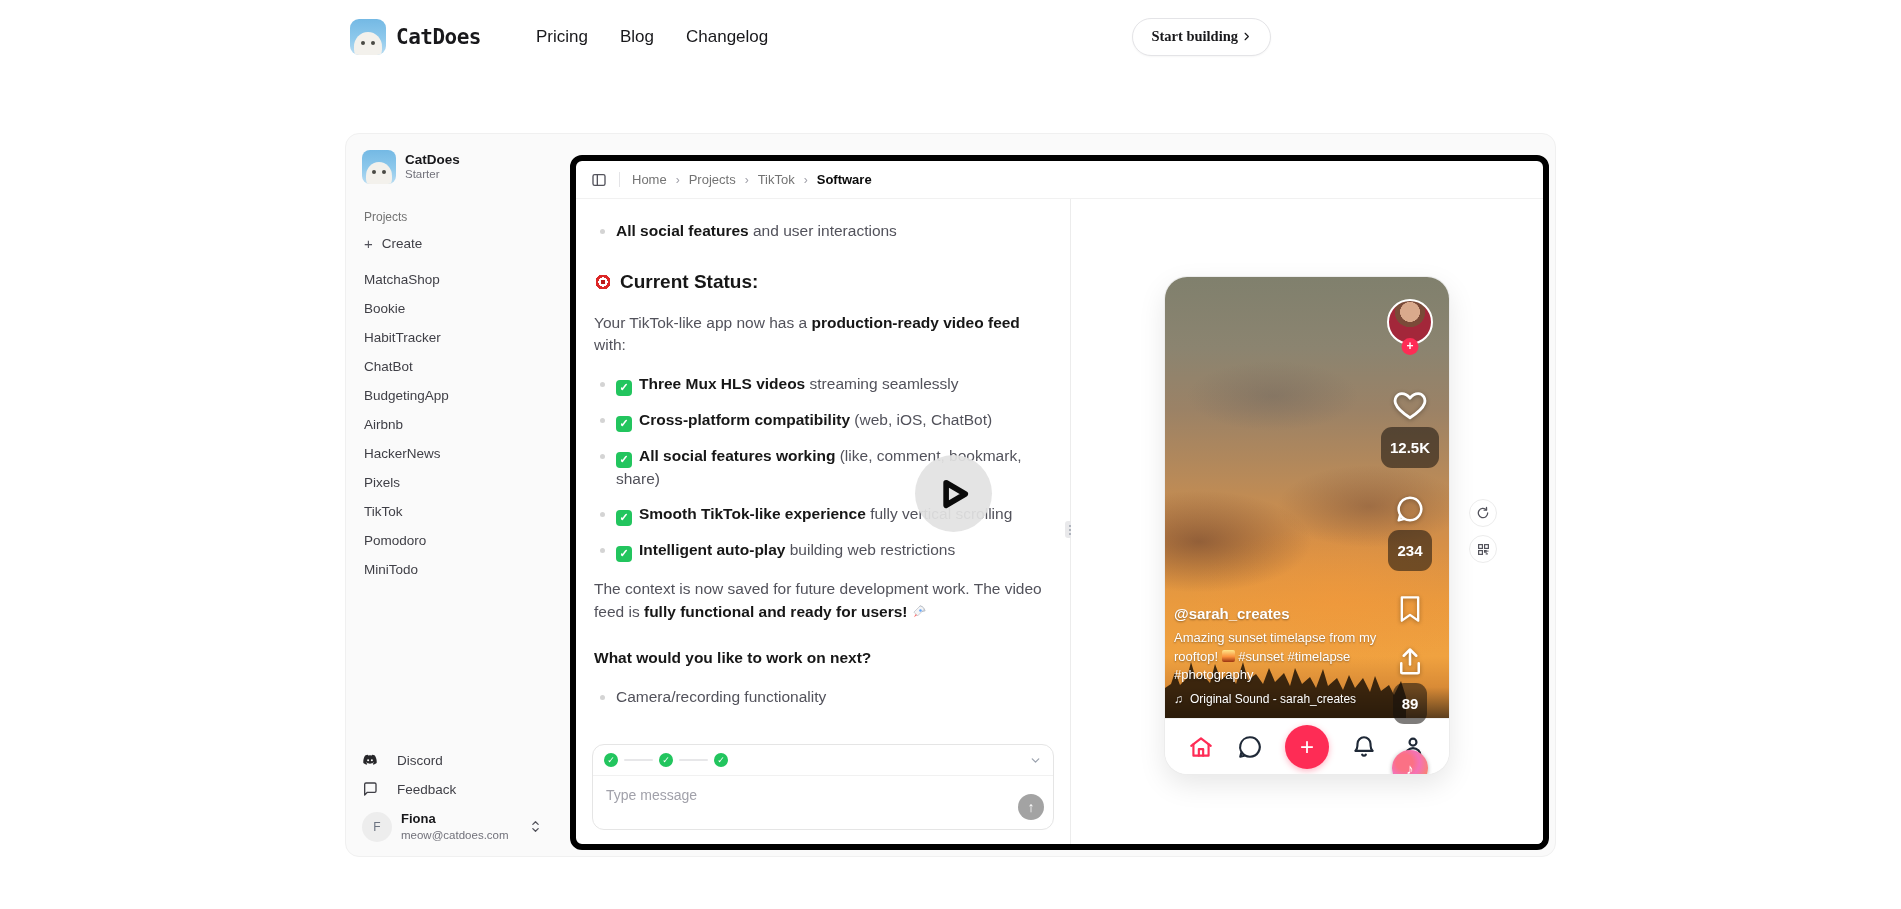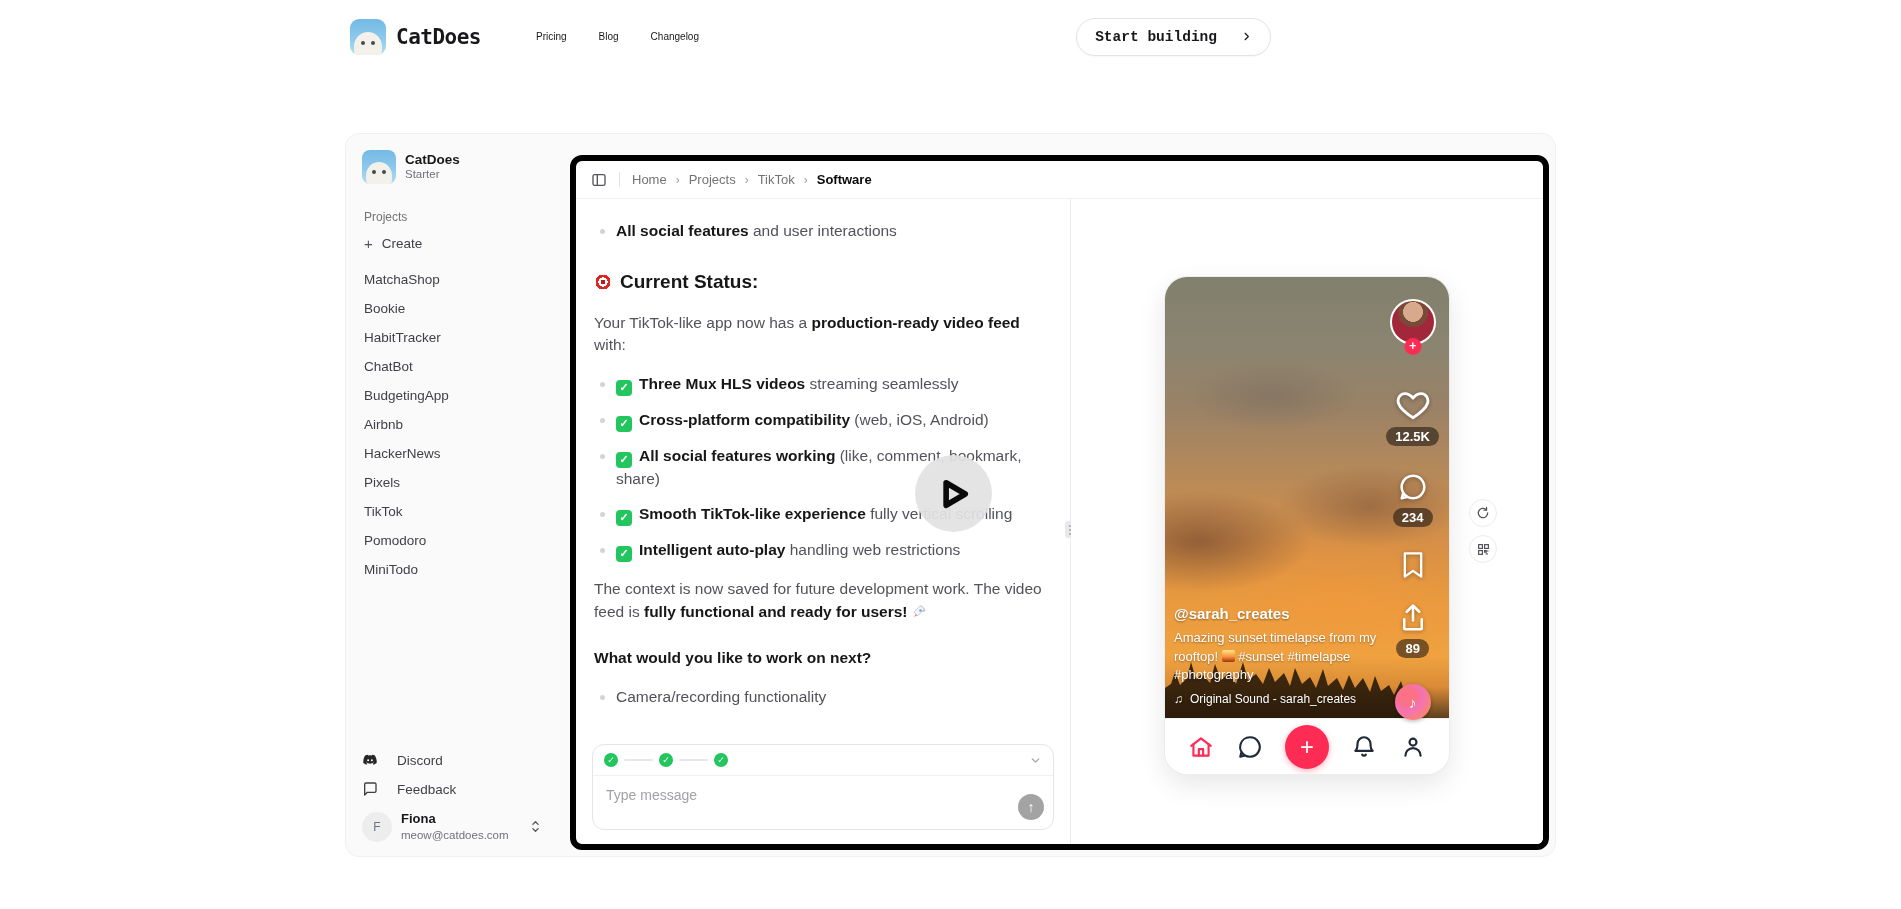--- a/index.html
+++ b/index.html
@@ -12,24 +12,24 @@
             display:flex; align-items:center; padding:0 345px 0 350px; }
   .brand { display:flex; align-items:center; gap:10px; cursor:pointer; }
   .brand-icon { width:36px; height:36px; border-radius:9px; position:relative; overflow:hidden;
                 background:linear-gradient(180deg,#74b9e4 0%,#8ec9ec 55%,#b8dcf2 100%); }
   .brand-icon::before { content:""; position:absolute; left:4px; right:4px; top:13px; bottom:-6px;
                 background:#f3f1ec; border-radius:50% 50% 40% 40%; }
   .brand-icon::after { content:""; position:absolute; left:11px; top:22px; width:4px; height:4px;
                 border-radius:50%; background:#4a4a45; box-shadow:10px 0 0 #4a4a45; }
   .brand-name { font-family:"DejaVu Sans Mono", monospace; font-weight:bold; font-size:21px; color:#18181b; letter-spacing:-0.5px; }
   .navlinks { display:flex; gap:32px; margin-left:55px; }
-  .navlinks a { font-size:10px; color:#18181b; text-decoration:none; cursor:pointer; }
-  .cta { margin-left:auto; display:flex; align-items:center; gap:24px; height:38px; padding:14px 18px;
+  .navlinks a { font-size:17px; color:#18181b; text-decoration:none; cursor:pointer; }
+  .cta { margin-left:auto; display:flex; align-items:center; gap:3px; height:38px; padding:14px 18px;
          border:1px solid #e4e4e7; border-radius:19px; background:#fff; font-size:14.5px; font-weight:600;
-         color:#18181b; cursor:pointer; box-shadow:0 1px 2px rgba(0,0,0,.04); font-family:Liberation Mono, monospace; }
+         color:#18181b; cursor:pointer; box-shadow:0 1px 2px rgba(0,0,0,.04); font-family:Liberation Serif, serif; }
 
   
   .app-card { position:absolute; left:345px; top:133px; width:1211px; height:724px;
               background:#fafafa; border:1px solid #f0f0f0; border-radius:14px; }
 
   
   .sidebar { position:absolute; left:0; top:0; bottom:0; width:212px; padding:16px 16px 14px; }
   .ws-row { display:flex; align-items:center; gap:9px; cursor:pointer; }
   .ws-icon { width:34px; height:34px; border-radius:8px; position:relative; overflow:hidden; flex:none;
              background:linear-gradient(180deg,#74b9e4 0%,#8ec9ec 55%,#b8dcf2 100%); }
@@ -126,22 +126,22 @@
   }
   .trees { position:absolute; left:0; right:0; bottom:0; display:block; }
   .rail { position:absolute; right:10px; top:22px; display:flex; flex-direction:column; align-items:center; }
   .rail-avatar-wrap { position:relative; width:46px; height:56px; margin-bottom:10px; cursor:pointer; }
   .rail-avatar { width:46px; height:46px; border-radius:50%; border:2px solid #fff;
      background:radial-gradient(circle at 50% 26%, #d9a98c 0 26%, #7a4a38 27% 40%, #a3273a 41% 100%); }
   .follow-badge { position:absolute; left:50%; transform:translateX(-50%); bottom:0; width:17px; height:17px;
      border-radius:50%; background:#fe2c55; color:#fff; font-size:12px; line-height:16px; text-align:center; font-weight:700; }
   .rail .icon-btn { color:#fff; cursor:pointer; display:flex;
      filter:drop-shadow(0 1px 2px rgba(0,0,0,.35)); }
-  .count-badge { margin:6px 0 0; background:rgba(20,16,12,.55); color:#fff; font-size:13px; font-weight:700;
-     padding:2px 9px; border-radius:11px; }
+  .count-badge { margin:6px 0 0; background:rgba(20,16,12,.55); color:#fff; font-size:15px; font-weight:700;
+     padding:12px 9px; border-radius:11px; }
   .gap-lg { margin-top:24px; } .gap-md { margin-top:26px; }
   .music-disc { margin-top:26px; width:36px; height:36px; border-radius:50%; cursor:pointer;
      background:radial-gradient(circle at 35% 35%, #fb7185 0 25%, #f472b6 45%, #fb923c 100%);
      display:flex; align-items:center; justify-content:center; color:#fff; font-size:15px;
      box-shadow:0 1px 4px rgba(0,0,0,.3); }
   .caption { position:absolute; left:9px; bottom:12px; right:66px; color:#fff;
              text-shadow:0 1px 2px rgba(0,0,0,.4); }
   .caption .uname { font-size:15px; font-weight:700; margin-bottom:7px; }
   .caption .cap-text { font-size:13px; line-height:1.4; margin-bottom:8px; }
   .caption .sound { display:flex; align-items:center; gap:7px; font-size:12px; }
@@ -267,24 +267,24 @@
             <ul class="dots">
               <li><strong>All social features</strong><span> and user interactions</span></li>
             </ul>
             <div class="h-status">
               <span class="target-icon"></span>
               <span>Current Status:</span>
             </div>
             <p class="chat-p"><span>Your TikTok-like app now has a </span><strong>production-ready video feed</strong><span> with:</span></p>
             <ul class="dots">
               <li><span class="check-icon">✓</span><strong>Three Mux HLS videos</strong><span> streaming seamlessly</span></li>
-              <li><span class="check-icon">✓</span><strong>Cross-platform compatibility</strong><span> (web, iOS, Android)</span></li>
+              <li><span class="check-icon">✓</span><strong>Cross-platform compatibility</strong><span> (web, iOS, ChatBot)</span></li>
               <li><span class="check-icon">✓</span><strong>All social features working</strong><span> (like, comment, bookmark, share)</span></li>
               <li><span class="check-icon">✓</span><strong>Smooth TikTok-like experience</strong><span> fully vertical scrolling</span></li>
-              <li><span class="check-icon">✓</span><strong>Intelligent auto-play</strong><span> handling web restrictions</span></li>
+              <li><span class="check-icon">✓</span><strong>Intelligent auto-play</strong><span> building web restrictions</span></li>
             </ul>
             <p class="chat-p"><span>The context is now saved for future development work. The video feed is </span><strong>fully functional and ready for users!</strong><span class="rocket-icon"><svg width="15" height="15" viewBox="0 0 24 24">
                     <path d="M13 3c4 1 7 4.5 8 8l-5 1-4-4 1-5Z" fill="#e5e7eb" stroke="#9ca3af"></path>
                     <path d="M13 3 3 13l3 3 3 3L19 9c.5-2-1-5-6-6Z" fill="#f4f4f5" stroke="#9ca3af" stroke-width=".8"></path>
                     <circle cx="13.5" cy="10.5" r="2" fill="#60a5fa"></circle>
                     <path d="M6 16l-3 5 5-3" fill="#f87171"></path>
                   </svg></span></p>
             <p class="chat-q">What would you like to work on next?</p>
             <ul class="dots">
               <li>Camera/recording functionality</li>

